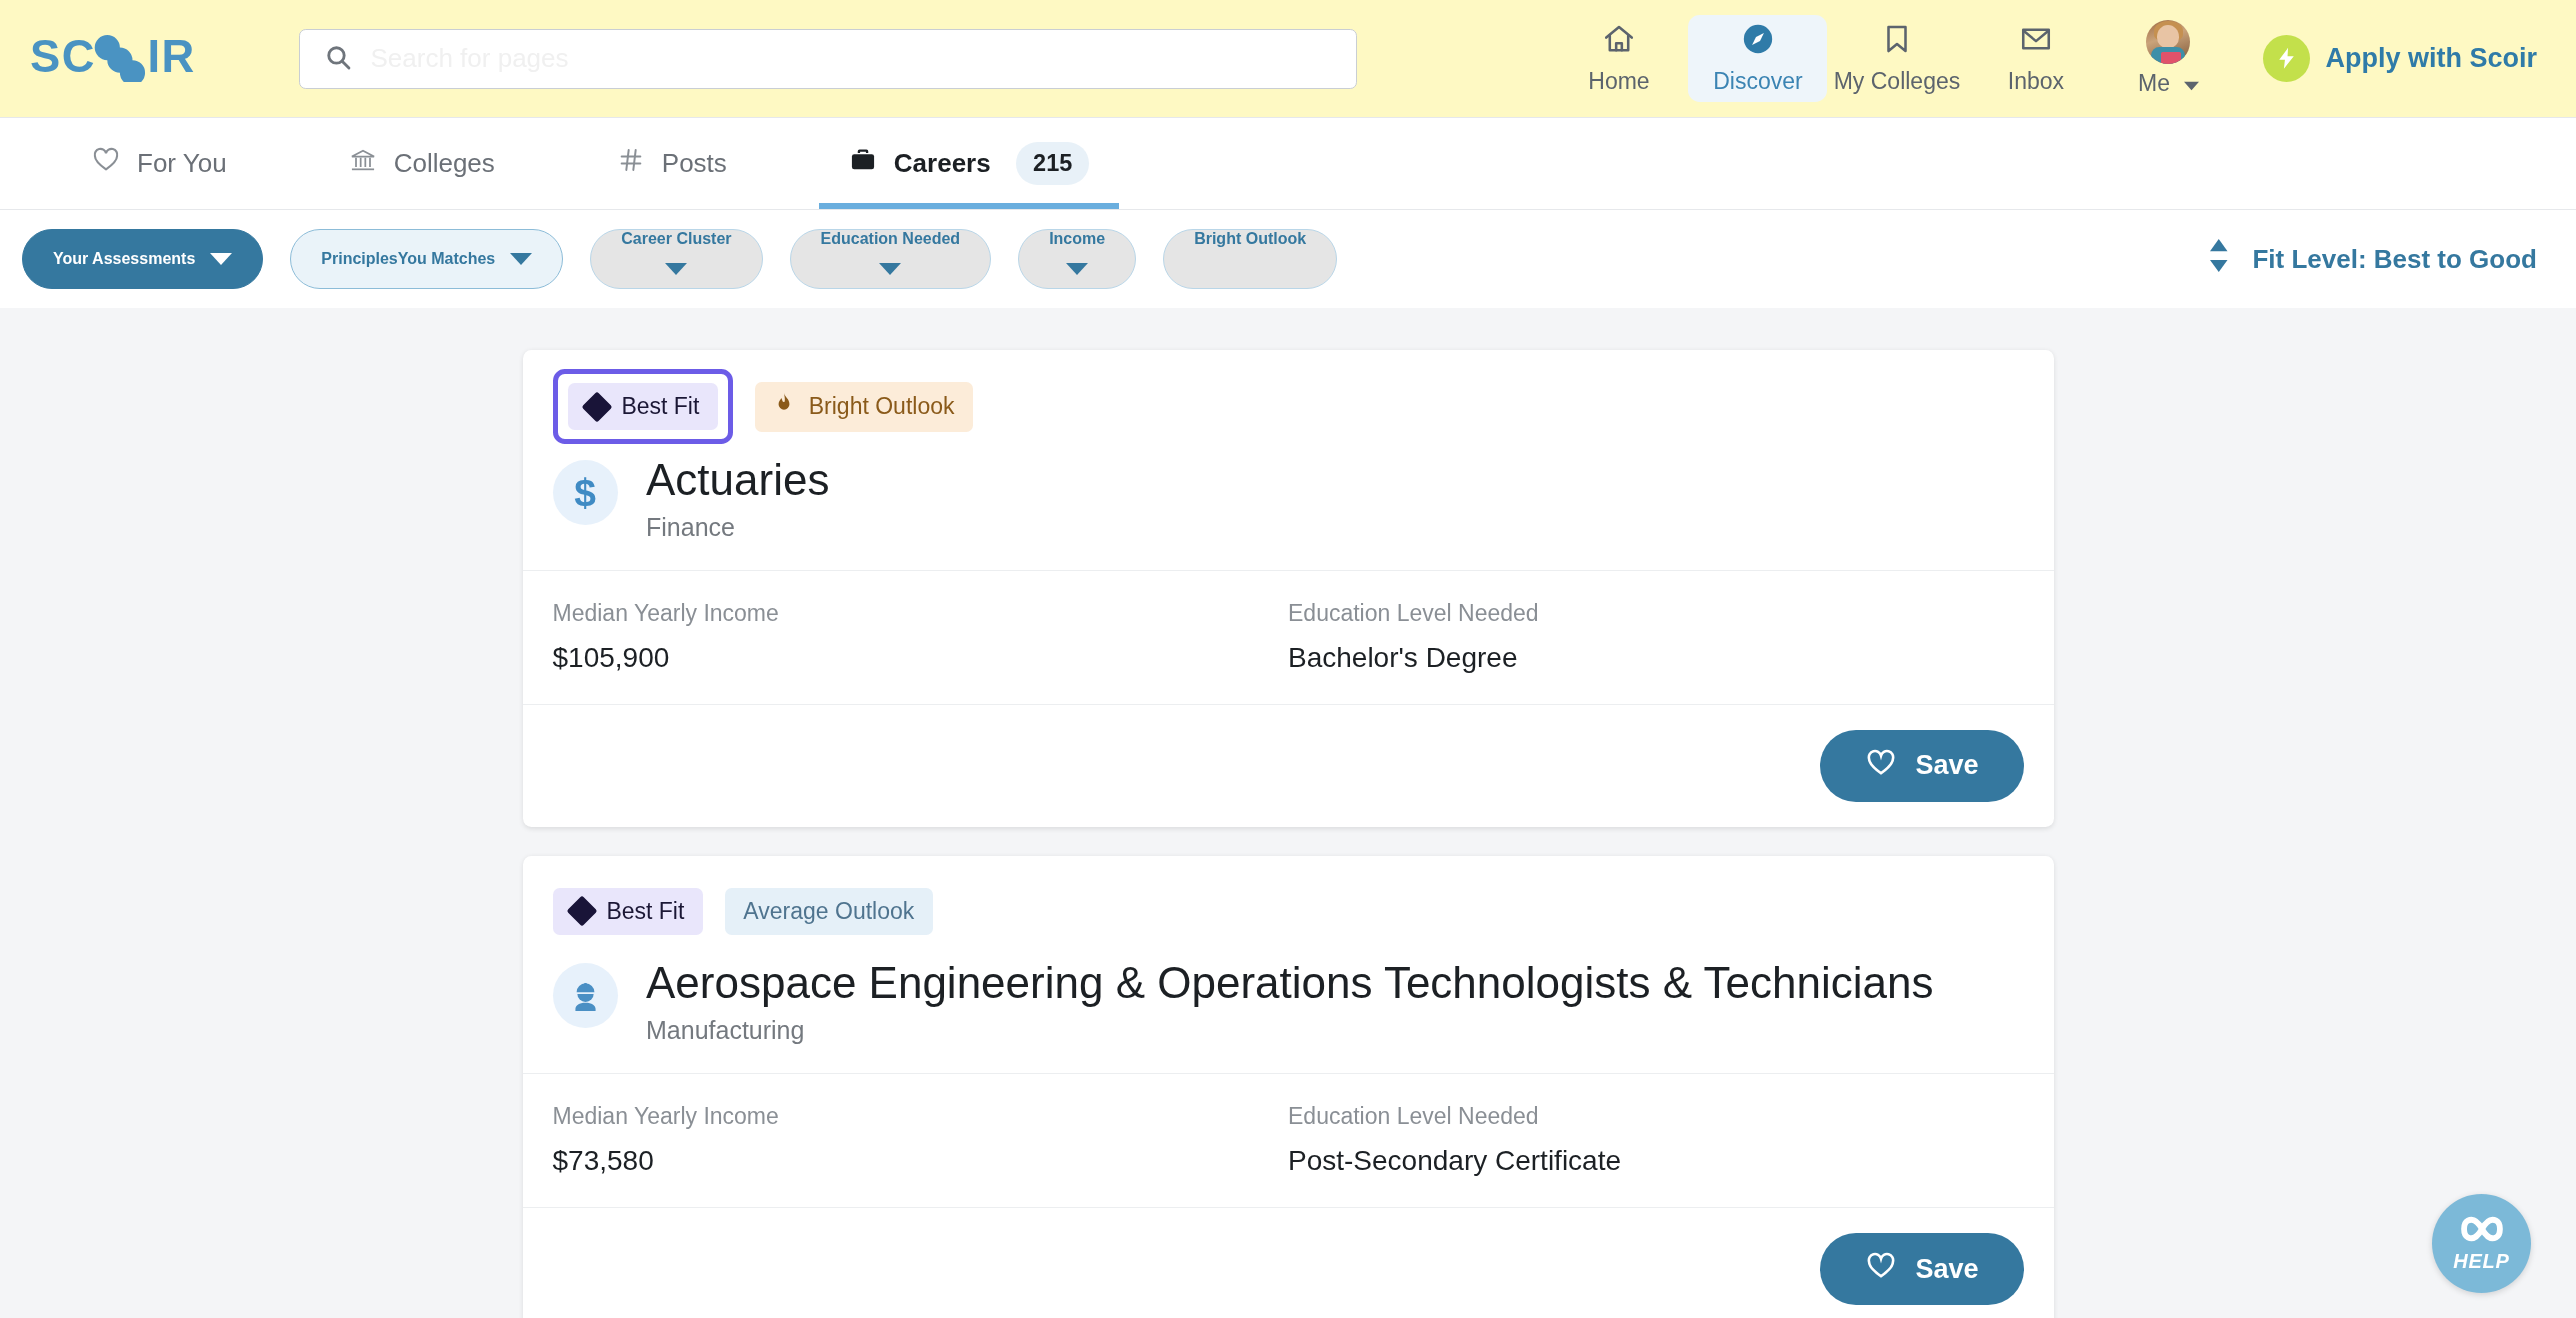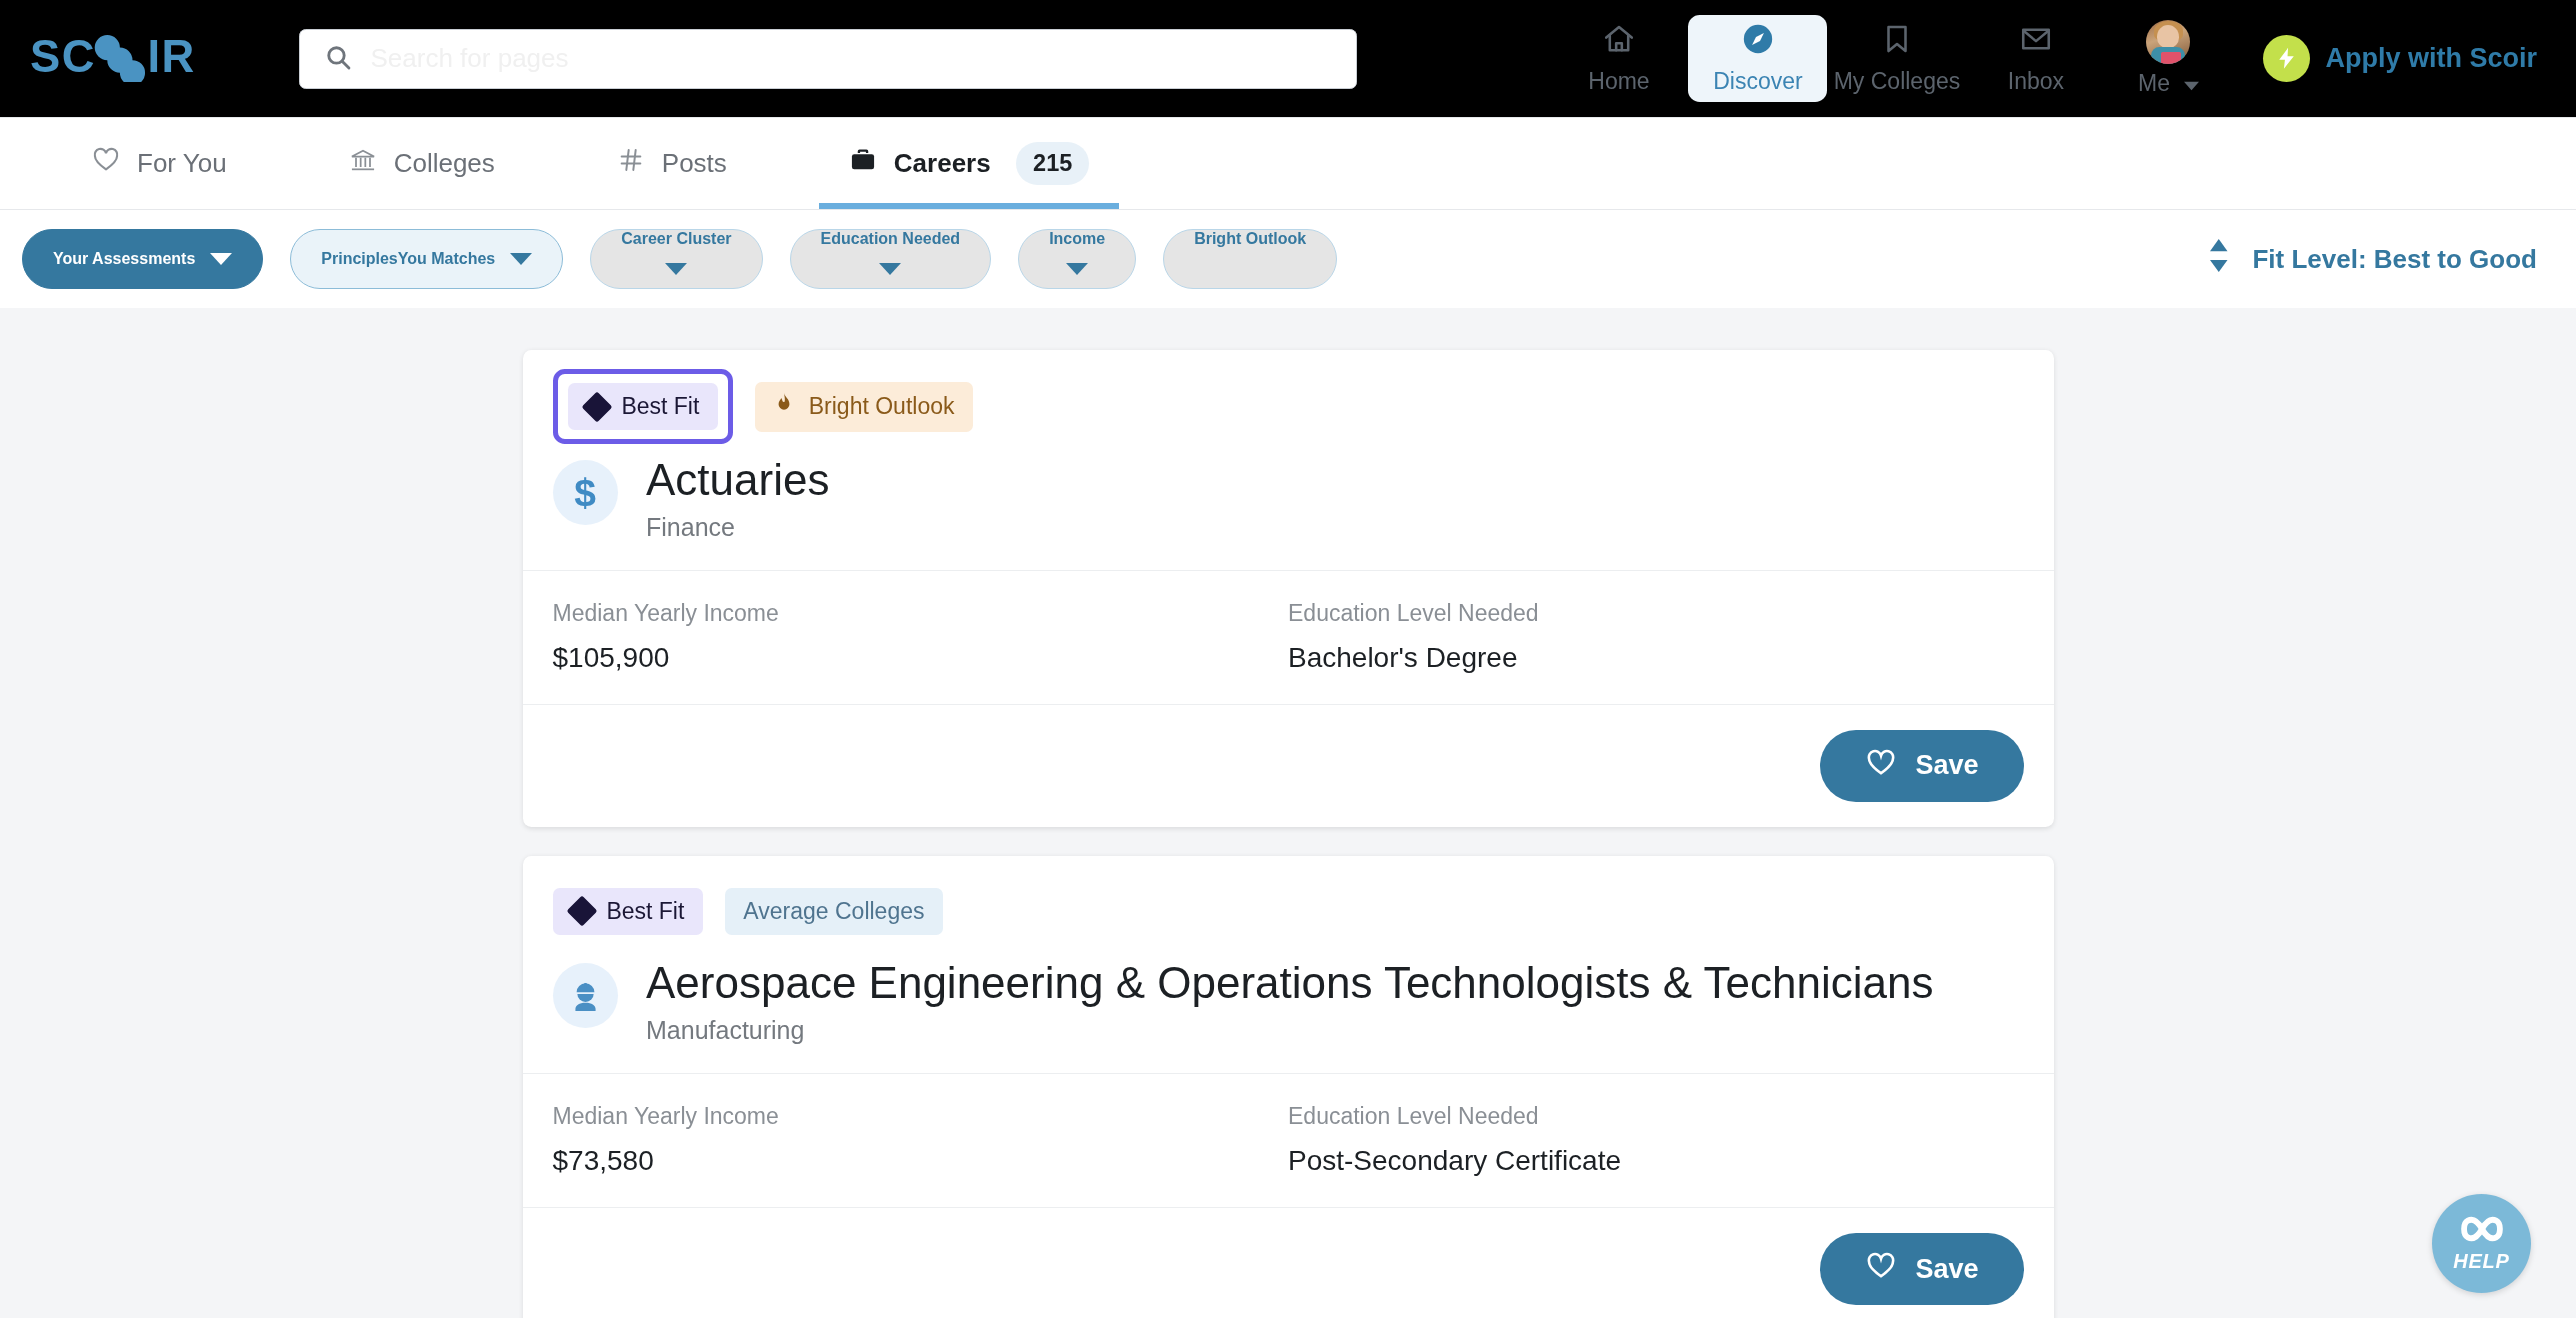--- a/index.html
+++ b/index.html
@@ -6,21 +6,21 @@
   html, body {
     width: 2576px; height: 1318px;
     font-family: "Liberation Sans", sans-serif;
     background: #f4f5f7;
     overflow: hidden;
   }
 
   
   .topbar {
     height: 118px;
-    background: #000000;
+    background: #fef9c3;
     display: flex;
     align-items: center;
     padding: 0 39px 0 30px;
     border-bottom: 0.8px solid #e6e8eb;
     position: relative;
   }
   .logo {
     font-size: 50px;
     font-weight: bold;
     color: #4a93c2;
@@ -522,21 +522,21 @@
   </div>
 
   <div class="card">
     <div class="card-top">
       <div class="badges">
         <span class="badge-pill badge-bestfit">
           <span class="diamond"></span>
           <span>Best Fit</span>
         </span>
         <span class="badge-pill badge-average">
-          <span>Average Colleges</span>
+          <span>Average Outlook</span>
         </span>
       </div>
       <div class="title-row">
         <span class="circ-icon">
           <svg width="39" height="39" viewBox="0 0 24 24" fill="#4a8fc4">
             <path d="M6.5 10 h11 a5.5 5.5 0 0 0 -11 0 z"></path>
             <rect x="11.3" y="4.3" width="1.4" height="3.2"></rect>
             <path d="M7 11 h10 a5 5 0 0 1 -10 0 z"></path>
             <path d="M12 16.4 c-3.8 0 -6.2 1.6 -6.2 3.8 v1.3 h12.4 V20.2 c0 -2.2 -2.4 -3.8 -6.2 -3.8 z"></path>
           </svg>

